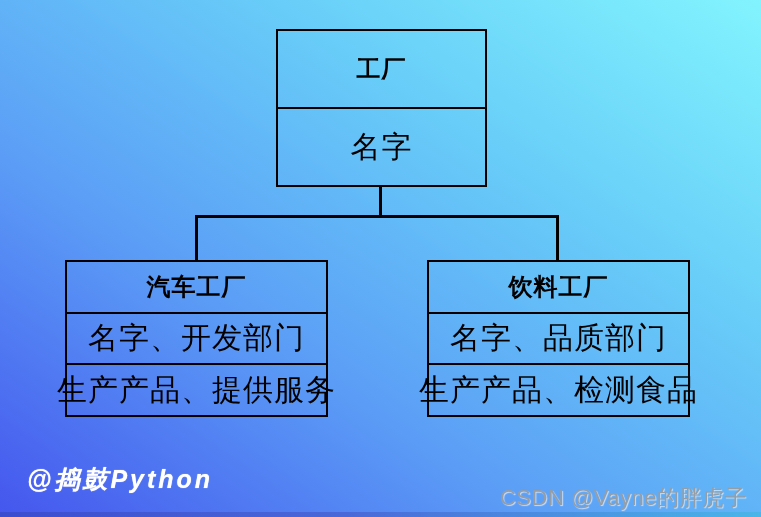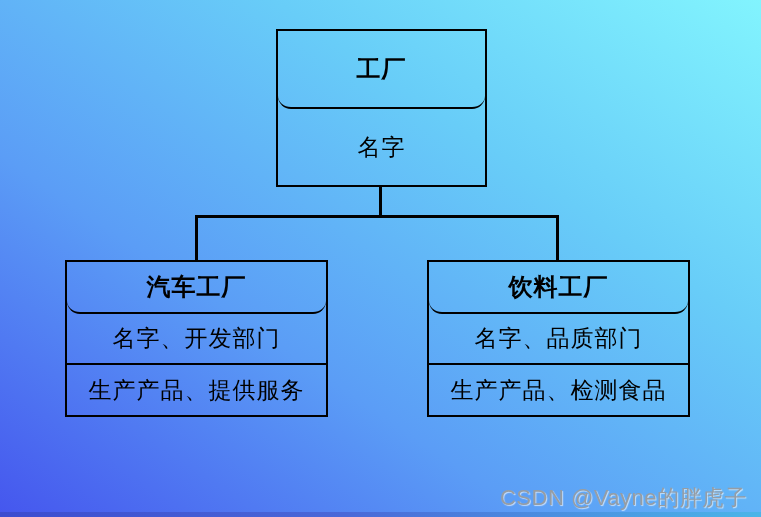--- a/index.html
+++ b/index.html
@@ -26,25 +26,25 @@
     display: flex;
     flex-direction: column;
     background: transparent;
     color: #000;
   }
   .class-box .row {
     flex: 1;
     display: flex;
     align-items: center;
     justify-content: center;
-    font-size: 23px;
+    font-size: 30px;
     letter-spacing: 1px;
     white-space: nowrap;
   }
-  .class-box .row.title { font-weight: bold; font-size: 24px; border-radius: 13px; }
+  .class-box .row.title { font-weight: bold; font-size: 24px; }
   .class-box .row:not(:last-child) { border-bottom: 2px solid #000; }
 
   .box-root  { left: 276px; top: 29px;  width: 211px; height: 158px; }
   .box-car   { left: 65px;  top: 260px; width: 263px; height: 157px; }
   .box-drink { left: 427px; top: 260px; width: 263px; height: 157px; }
 
   .line { position: absolute; background: #000; }
   .stem-root  { left: 379px; top: 187px; width: 3px;   height: 30px; }
   .h-line     { left: 195px; top: 215px; width: 364px; height: 3px;  }
   .stem-left  { left: 195px; top: 215px; width: 3px;   height: 45px; }
@@ -89,16 +89,17 @@
     <div class="row">名字、开发部门</div>
     <div class="row">生产产品、提供服务</div>
   </div>
 
   <div class="class-box box-drink">
     <div class="row title">饮料工厂</div>
     <div class="row">名字、品质部门</div>
     <div class="row">生产产品、检测食品</div>
   </div>
 
+  <div class="wm-author">@捣鼓Python</div>
   <div class="wm-platform">CSDN @Vayne的胖虎子</div>
 
   <div class="bottom-strip"></div>
 </div>
 
 </body></html>

